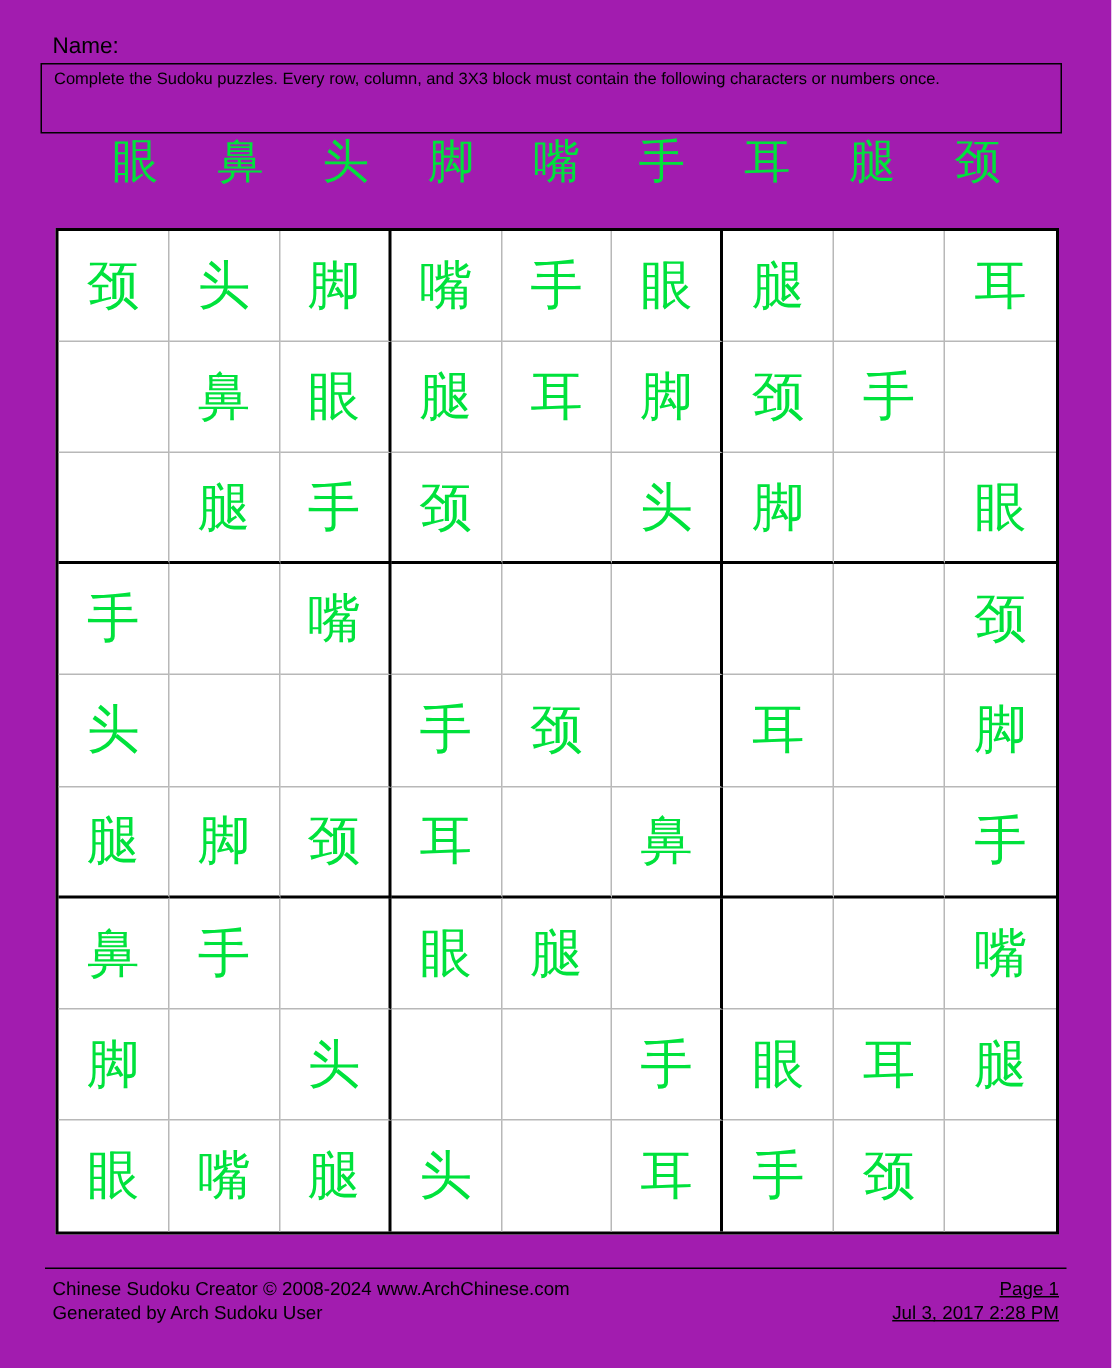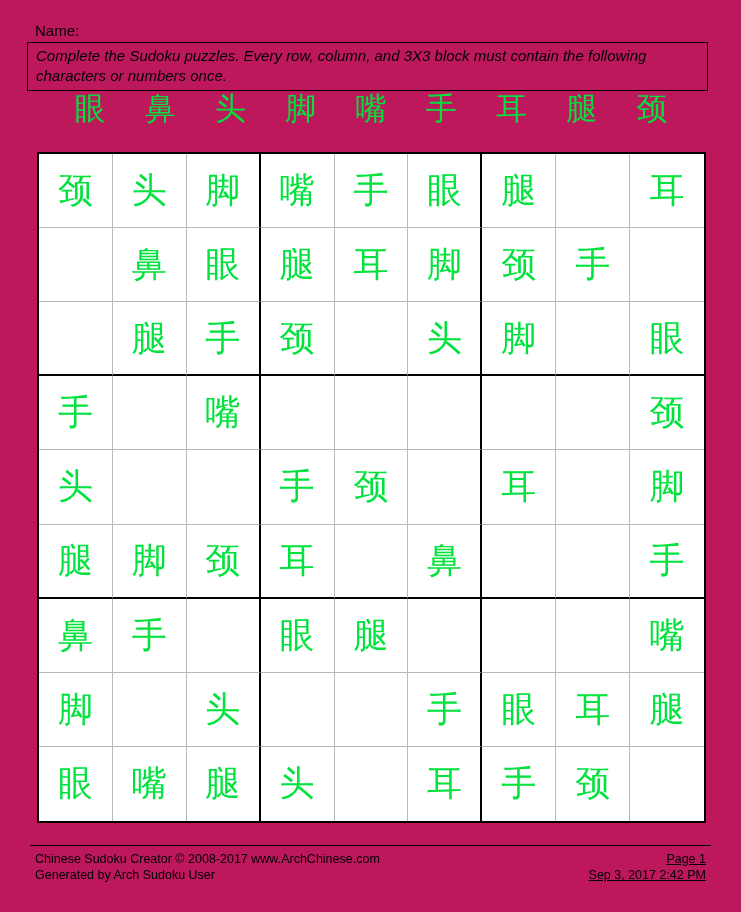--- a/index.html
+++ b/index.html
@@ -1,42 +1,41 @@
 <!DOCTYPE html>
 <html style="--char-green: #00E23C; --grid-gray: #b8b8b8;"><head>
 <meta charset="utf-8">
 <style>
   * { margin: 0; padding: 0; box-sizing: border-box; }
   html, body { background: #fff; }
   .page {
     position: relative;
     width: 741px;
     height: 912px;
-    background: #be185d;
+    background: #a21caf;
     font-family: "Liberation Sans", sans-serif;
     color: #000;
     overflow: hidden;
   }
   .name-label {
     position: absolute;
     left: 35px;
     top: 22px;
     font-size: 15px;
   }
   .instruction-box {
     position: absolute;
     left: 27px;
     top: 42px;
     width: 681px;
     min-height: 47px;
     border: 1px solid #000;
     padding: 3px 8px 4px 8px;
-    font-size: 15px;
+    font-size: 11px;
     line-height: 1.32;
-    font-style: italic;
   }
   .char-bank {
     position: absolute;
     left: 55px;
     top: 88px;
     width: 632px;
     display: flex;
   }
   .bank-char {
     flex: 1;
@@ -195,22 +194,22 @@
       <div class="cell br lr">耳</div>
       <div class="cell lr">手</div>
       <div class="cell lr">颈</div>
       <div class="cell lc lr"></div>
     </div>
 
   <div class="footer-rule"></div>
 
   <div class="footer">
     <div class="footer-left">
-      <div>Chinese Sudoku Creator © 2008-2017 www.ArchChinese.com</div>
+      <div>Chinese Sudoku Creator © 2008-2024 www.ArchChinese.com</div>
       <div>Generated by Arch Sudoku User</div>
     </div>
     <div class="footer-right">
       <div>Page 1</div>
-      <div>Sep 3, 2017 2:42 PM</div>
+      <div>Jul 3, 2017 2:28 PM</div>
     </div>
   </div>
 
 </div>
 
 </body></html>

